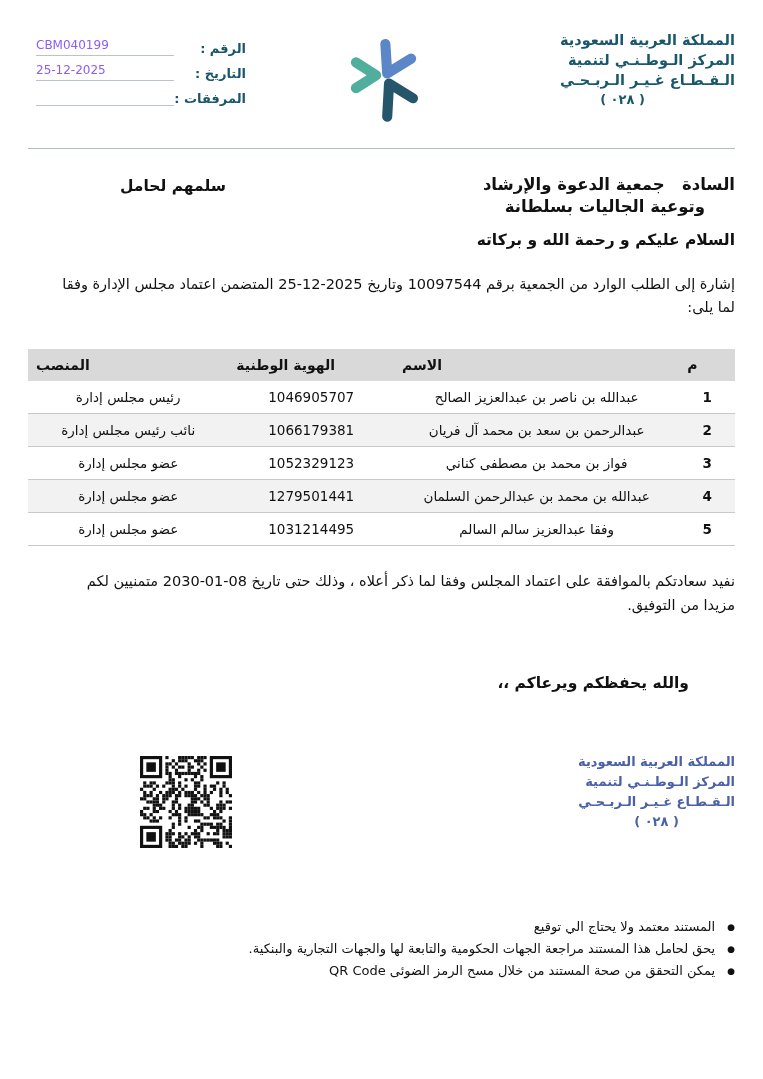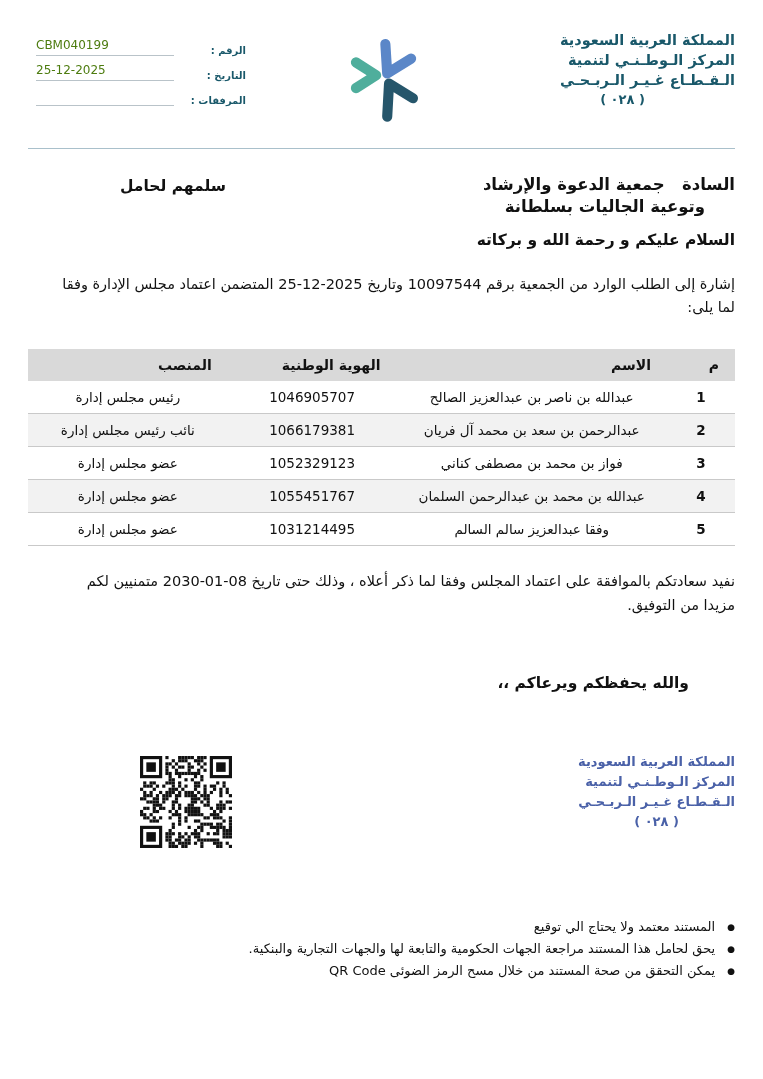--- a/index.html
+++ b/index.html
@@ -11,35 +11,35 @@
   .letterhead{display:flex;align-items:flex-start;padding:30px 28px 0 28px;}
   .org-block{width:225px;text-align:right;}
   .org-line{color:var(--teal,#19586a);font-weight:bold;font-size:14.5px;line-height:1.38;}
   .org-code{color:var(--teal,#19586a);font-weight:bold;font-size:13px;text-align:center;margin-top:2px;}
   .logo-wrap{flex:1;display:flex;justify-content:center;padding-top:2px;}
   .logo-blue{stroke:var(--logo-blue,#5b87c8);}
   .logo-green{stroke:var(--logo-green,#4fae9c);}
   .logo-dark{stroke:var(--logo-dark,#26566b);}
   .fields-block{width:218px;padding-top:8px;}
   .field-row{display:flex;align-items:flex-end;margin-bottom:7px;}
-  .field-label{color:var(--teal,#19586a);font-weight:bold;font-size:10px;width:72px;flex:none;}
+  .field-label{color:var(--teal,#19586a);font-weight:bold;font-size:13px;width:72px;flex:none;}
   .field-value{direction:ltr;text-align:left;width:138px;height:17px;font-size:12px;
-    border-bottom:1px solid #b9c3c9;color:#4d7c0f;}
+    border-bottom:1px solid #b9c3c9;color:#8b5cf6;}
   .divider{border:none;border-top:1.6px solid var(--divider,#a9c0cb);margin:24px 28px 0 28px;}
   
   .recipient{margin:26px 28px 0 28px;position:relative;}
   .to-line{font-weight:bold;font-size:16.5px;white-space:pre-wrap;}
   .to-line2{font-weight:bold;font-size:16.5px;padding-right:30px;margin-top:3px;}
   .blessing{position:absolute;left:92px;top:2px;font-weight:bold;font-size:15.5px;}
   .salutation{font-weight:bold;font-size:15.5px;margin-top:15px;}
   
   .intro,.closing{margin:24px 28px 0 28px;font-size:14.5px;line-height:1.6;white-space:pre-line;}
   .board-table{width:707px;margin:30px 28px 0 28px;border-collapse:collapse;}
   .board-table th{background:var(--table-header-bg,#d9d9d9);font-weight:bold;font-size:14px;
-    padding:8px 16px;text-align:right;}
+    padding:8px 8px;text-align:left;}
   .board-table td{font-size:13.5px;padding:8px 4px;text-align:center;
     border-bottom:1px solid var(--table-border,#c9c9c9);}
   .board-table tbody tr:nth-child(even){background:var(--table-alt-bg,#f2f2f2);}
   .col-no{width:44px;}.col-name{width:300px;}.col-id{width:160px;}.col-pos{width:203px;}
   td.no-cell{font-weight:bold;}
   .closing{}
   .signoff-row{padding:0 28px;margin-top:56px;}
   .signoff-text{display:inline-block;margin-right:46px;font-weight:bold;font-size:15.5px;}
   
   .stamp{position:relative;height:112px;margin-top:60px;}
@@ -124,21 +124,21 @@
       </tr>
       <tr>
         <td class="no-cell">3</td>
         <td>فواز بن محمد بن مصطفى كناني</td>
         <td>1052329123</td>
         <td>عضو مجلس إدارة</td>
       </tr>
       <tr>
         <td class="no-cell">4</td>
         <td>عبدالله بن محمد بن عبدالرحمن السلمان</td>
-        <td>1055451767</td>
+        <td>1279501441</td>
         <td>عضو مجلس إدارة</td>
       </tr>
       <tr>
         <td class="no-cell">5</td>
         <td>وفقا عبدالعزيز سالم السالم</td>
         <td>1031214495</td>
         <td>عضو مجلس إدارة</td>
       </tr>
     </tbody>
   </table>

